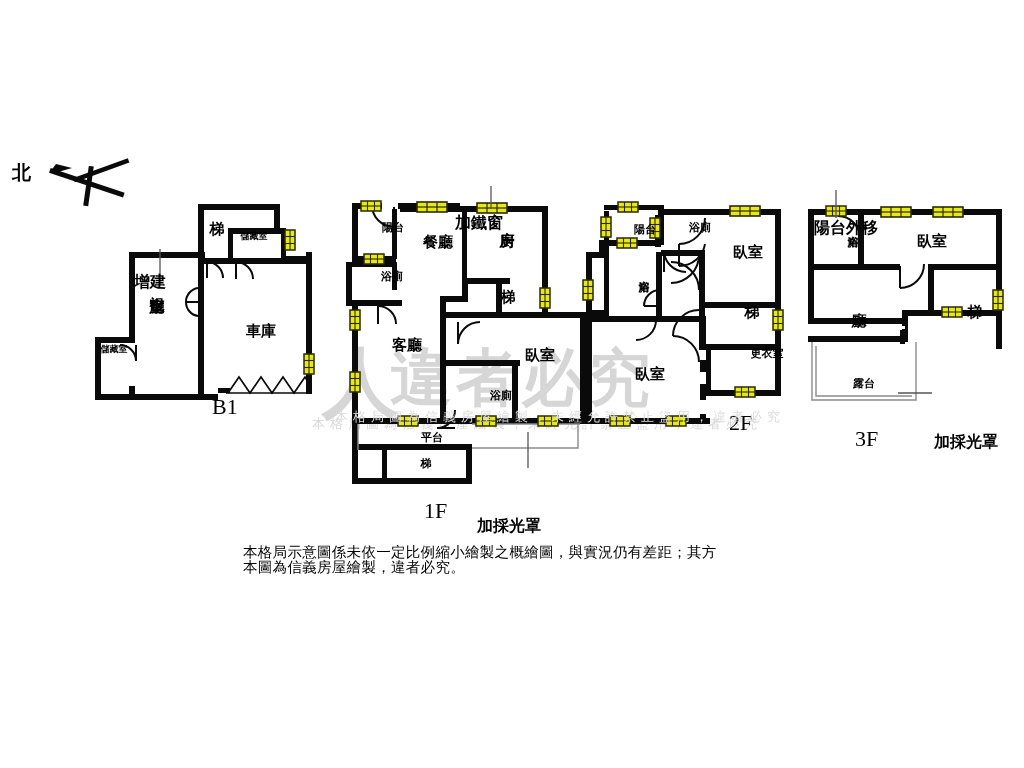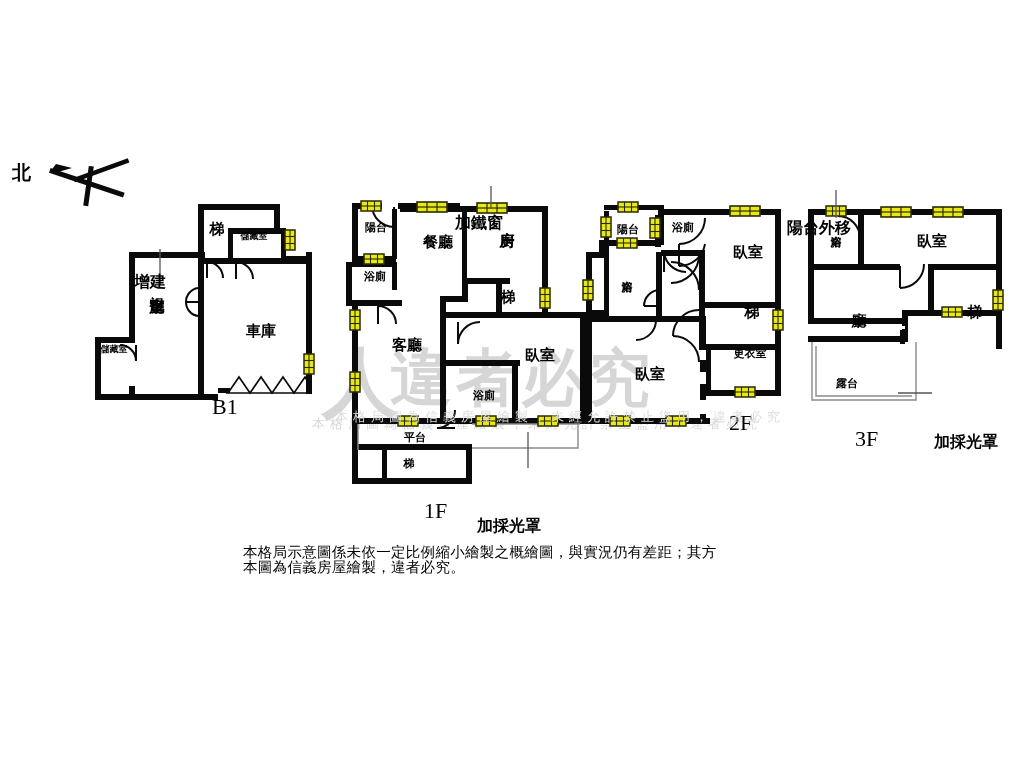--- a/index.html
+++ b/index.html
@@ -41,20 +41,21 @@
     text-align: center;
     letter-spacing: 0px;
   }
   .room-label.vert {
     writing-mode: vertical-rl;
     text-orientation: upright;
     line-height: 1.02;
   }
   .room-label.small {
     font-size: 11px;
+    padding-left: 17px;
   }
   .room-label.tiny {
     font-size: 9px;
   }
   .ann-label {
     font-size: 16px;
     margin-top: 48px;
   }
   .floor-label {
     font-size: 22px;
@@ -456,21 +457,21 @@
 
   <div class="room-label small" style="left:610px; top:224px; width:36px;">陽台</div>
   <div class="room-label small" style="left:664px; top:222px; width:38px;">浴廁</div>
   <div class="room-label small vert" style="left:619px; top:272px; width:13px;">浴廁</div>
   <div class="room-label" style="left:727px; top:245px; width:42px;">臥室</div>
   <div class="room-label" style="left:741px; top:305px; width:22px;">梯</div>
   <div class="room-label small" style="left:722px; top:348px; width:56px;">更衣室</div>
   <div class="room-label" style="left:629px; top:367px; width:42px;">臥室</div>
   <div class="floor-label" style="left:729px; top:412px;">2F</div>
 
-  <div class="ann-label" style="left:787px; top:172px;text-align:center;">陽台外移</div>
+  <div class="ann-label" style="left:814px; top:172px;text-align:center;">陽台外移</div>
   <div class="room-label small vert" style="left:828px; top:227px; width:13px;">浴廁</div>
   <div class="room-label" style="left:911px; top:234px; width:42px;">臥室</div>
   <div class="room-label" style="left:848px; top:314px; width:22px;">廳</div>
   <div class="room-label" style="left:964px; top:305px; width:22px;">梯</div>
   <div class="room-label small" style="left:828px; top:378px; width:38px;">露台</div>
   <div class="ann-label" style="left:934px; top:386px;">加採光罩</div>
   <div class="floor-label" style="left:855px; top:428px;">3F</div>
 
   <div class="wm-side" style="left:335px; top:408px;">本格局圖為信義房屋繪製，未經允許禁止盜用，違者必究</div>
 

